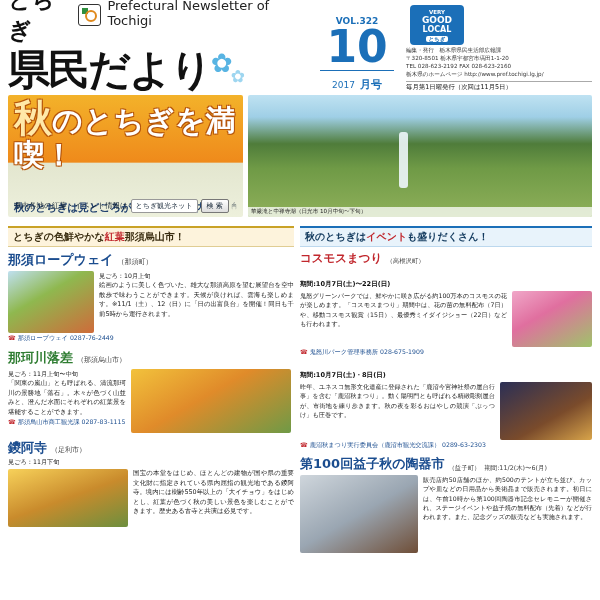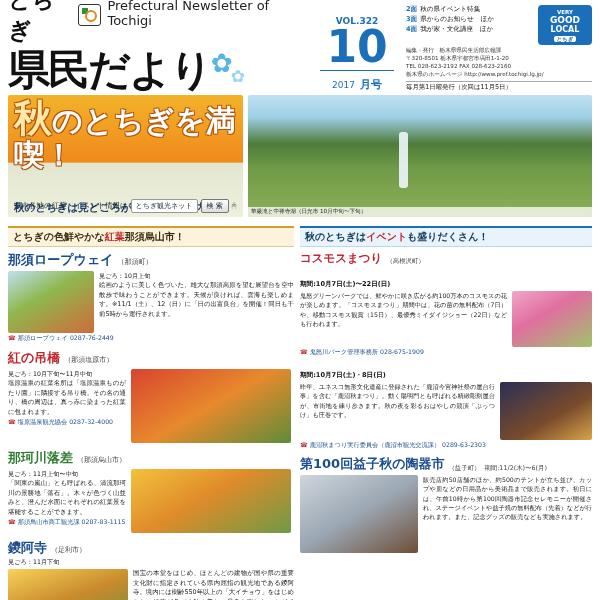--- a/index.html
+++ b/index.html
@@ -155,34 +155,20 @@
       <div class="vol-month">10</div>
       <div class="vol-sep"></div>
       <div>
         <span class="vol-year">2017</span>
         <span class="vol-gatsu">月号</span>
       </div>
     </div>
 
     <div class="mast-index">
       <div style="display:flex;align-items:flex-start;">
-        <div style="flex:1;">
-          <div class="row">
-            <span class="pg">2面</span>
-            <span>秋の県イベント特集</span>
-          </div>
-          <div class="row">
-            <span class="pg">3面</span>
-            <span>県からのお知らせ　ほか</span>
-          </div>
-          <div class="row">
-            <span class="pg">4面</span>
-            <span>我が家・文化講座　ほか</span>
-          </div>
-        </div>
         <div class="badge-local">
           <span class="b1">VERY</span>
           <span class="b2">GOOD</span>
           <span class="b3">LOCAL</span>
           <span class="b4">とちぎ</span>
         </div>
       </div>
       <div class="mast-imprint">
         <div>編集・発行　栃木県県民生活部広報課</div>
         <div>〒320-8501 栃木県宇都宮市塙田1-1-20</div>
@@ -232,34 +218,20 @@
         <div class="art-body">
           <span class="sq thumb gondola" style="width:86px;height:62px;"></span>
           <div style="flex:1;">
             <div class="art-meta">見ごろ：10月上旬</div>
             <div class="art-text">絵画のように美しく色づいた、雄大な那須高原を望む展望台を空中散歩で味わうことができます。天候が良ければ、雲海も楽しめます。※11/1（土）、12（日）に「日の出富良台」を開催！同日も千前5時から運行されます。</div>
           </div>
         </div>
         <div class="tel">那須ロープウェイ 0287-76-2449</div>
       </div>
 
-      <div class="art">
-        <div class="art-head">
-          <span class="art-title red">紅の吊橋</span>
-          <span class="art-place">（那須塩原市）</span>
-        </div>
-        <div class="art-body">
-          <div style="width:118px;">
-            <div class="art-meta">見ごろ：10月下旬〜11月中旬</div>
-            <div class="art-text">塩原温泉の紅葉名所は「塩原温泉ものがたり園」に隣接する吊り橋。その名の通り、橋の周辺は、真っ赤に染まった紅葉に包まれます。</div>
-            <div class="tel">塩原温泉観光協会 0287-32-4000</div>
-          </div>
-          <span class="sq thumb bridge" style="width:160px;height:74px;"></span>
-        </div>
-      </div>
 
       <div class="art">
         <div class="art-head">
           <span class="art-title green">那珂川落差</span>
           <span class="art-place">（那須烏山市）</span>
         </div>
         <div class="art-body">
           <div style="width:118px;">
             <div class="art-meta">見ごろ：11月上旬〜中旬</div>
             <div class="art-text">「関東の嵐山」とも呼ばれる、清流那珂川の景勝地「落石」。木々が色づく山並みと、澄んだ水面にそれぞれの紅葉景を堪能することができます。</div>

